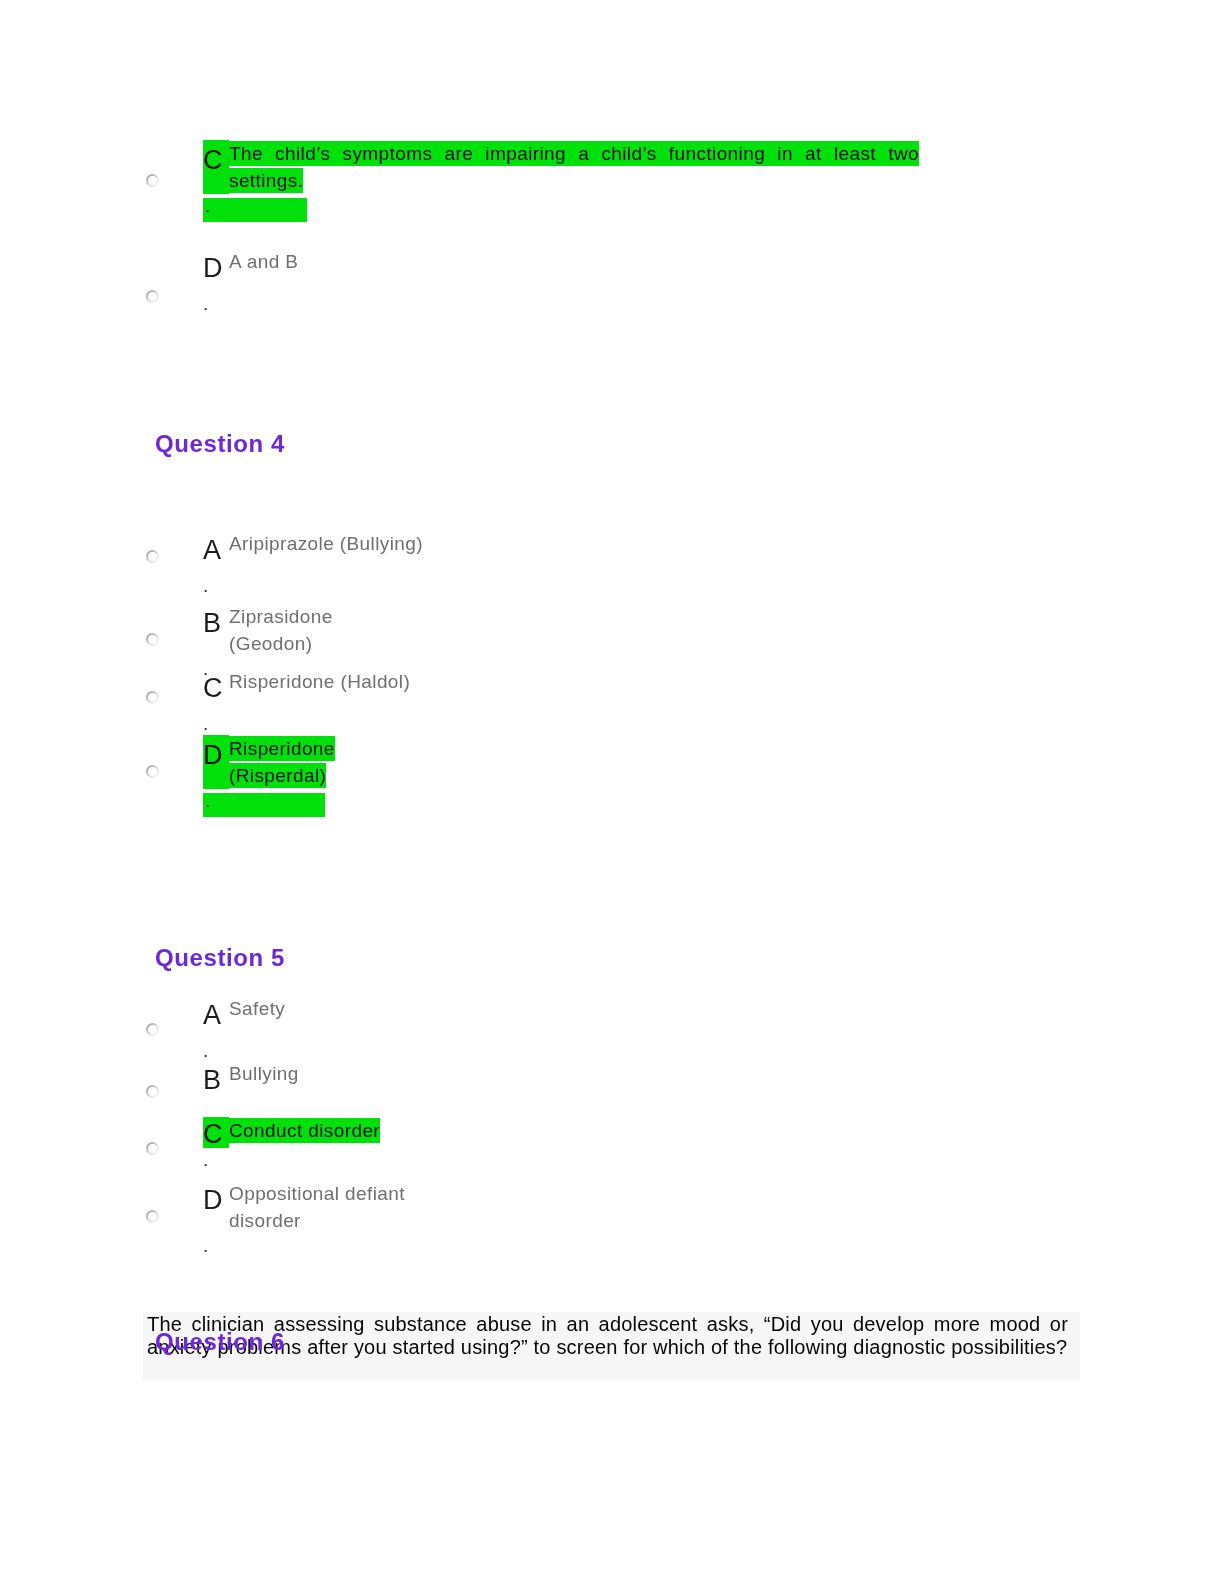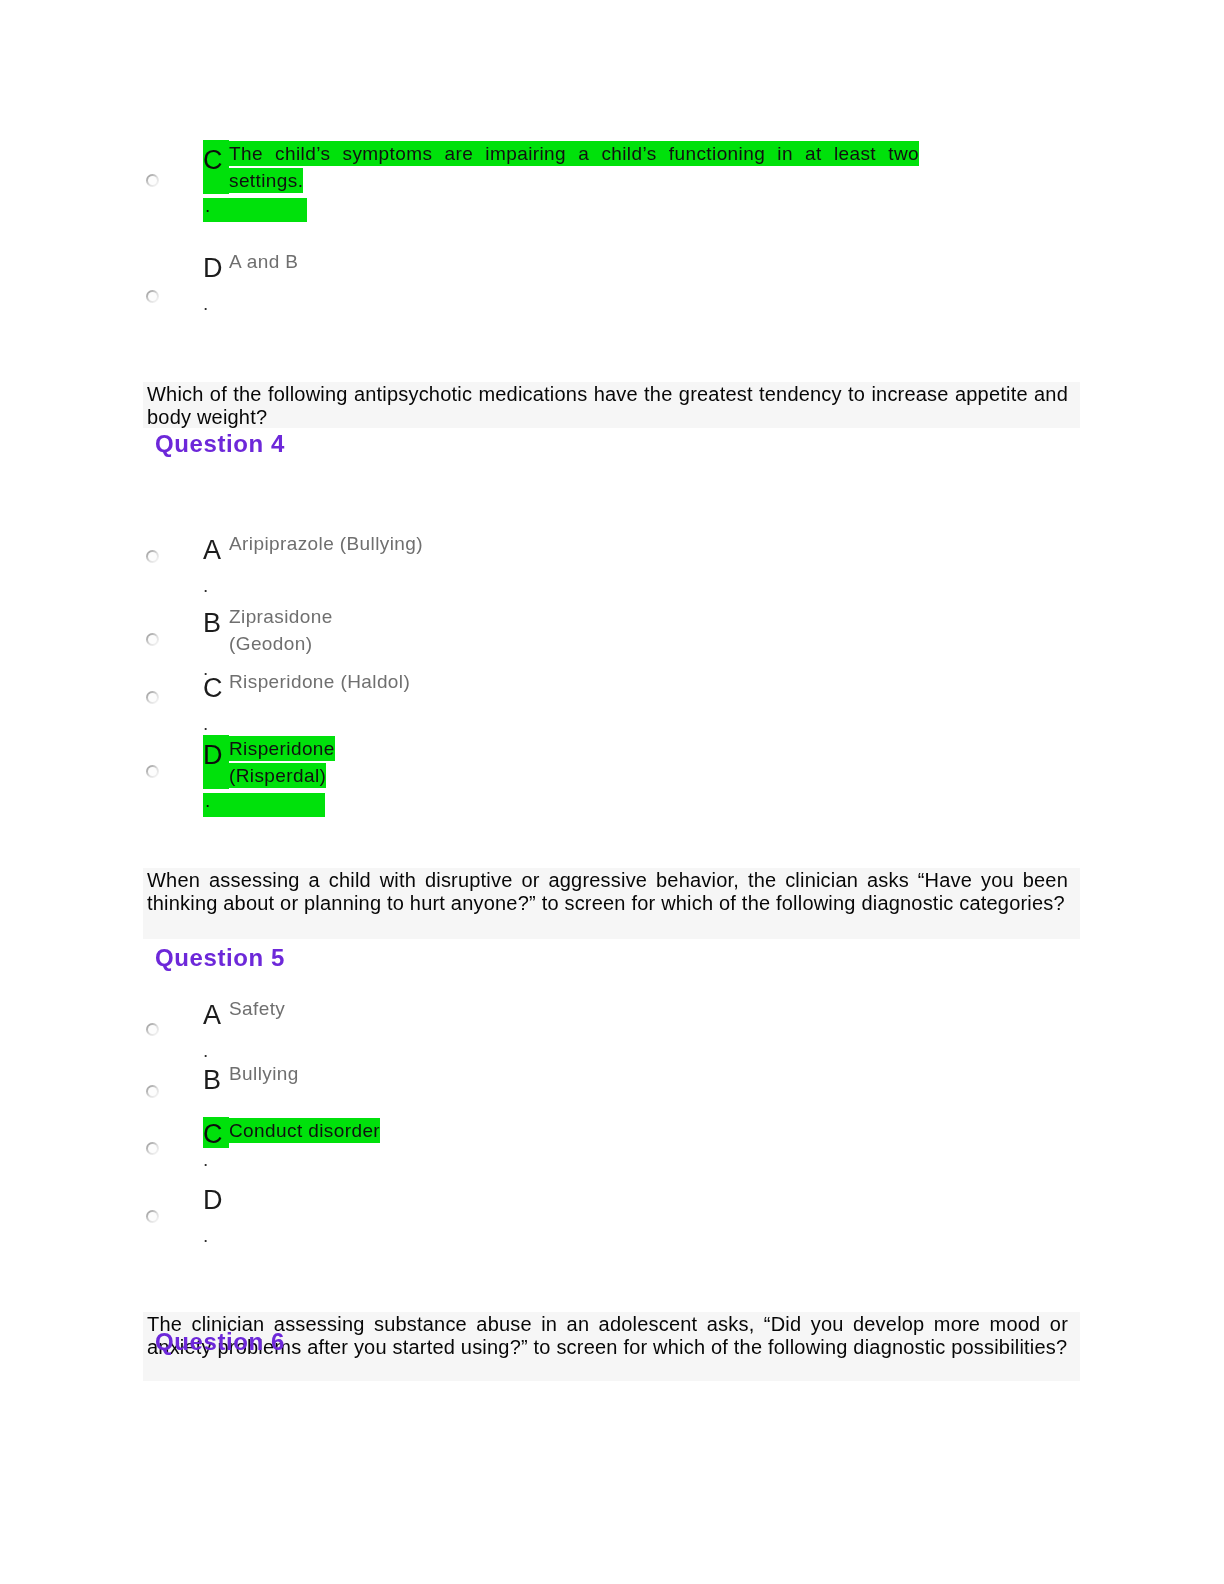--- a/index.html
+++ b/index.html
@@ -108,21 +108,20 @@
   </div>
 
   <div class="option" style="top:248px">
     <span class="radio" style="top:42px"></span>
     <div class="opt-content">
       <span class="letter">D</span><span class="text">A and B</span>
       <div class="dot">.</div>
     </div>
   </div>
 
-  <div class="prompt" style="top:382px;height:46px">Which of the following antipsychotic medications have the greatest tendency to increase appetite and body weight?</div>
   <div class="qheading" style="top:430px">Question 4</div>
 
   <div class="option" style="top:530px">
     <span class="radio" style="top:20px"></span>
     <div class="opt-content">
       <span class="letter">A</span><span class="text">Aripiprazole (Bullying)</span>
       <div class="dot">.</div>
     </div>
   </div>
 
@@ -143,21 +142,20 @@
   </div>
 
   <div class="option" style="top:735px">
     <span class="radio" style="top:30px"></span>
     <div class="opt-content" style="width:147px">
       <span class="letter tall hl">D</span><span class="text hl">Risperidone (Risperdal)</span>
       <div class="dot"><span class="g" style="width:122px">.</span></div>
     </div>
   </div>
 
-  <div class="prompt" style="top:868px;height:71px">When assessing a child with disruptive or aggressive behavior, the clinician asks “Have you been thinking about or planning to hurt anyone?” to screen for which of the following diagnostic categories?</div>
   <div class="qheading" style="top:944px">Question 5</div>
 
   <div class="option" style="top:995px">
     <span class="radio" style="top:28px"></span>
     <div class="opt-content">
       <span class="letter">A</span><span class="text">Safety</span>
       <div class="dot">.</div>
     </div>
   </div>
 
@@ -173,21 +171,21 @@
     <span class="radio" style="top:25px"></span>
     <div class="opt-content">
       <span class="letter short hl">C</span><span class="text hl">Conduct disorder</span>
       <div class="dot">.</div>
     </div>
   </div>
 
   <div class="option" style="top:1180px">
     <span class="radio" style="top:30px"></span>
     <div class="opt-content" style="width:233px">
-      <span class="letter">D</span>
+      <span class="letter">D</span><span class="text">Oppositional defiant disorder</span>
       <div class="dot">.</div>
     </div>
   </div>
 
   <div class="prompt" style="top:1312px;height:69px">The clinician assessing substance abuse in an adolescent asks, “Did you develop more mood or anxiety problems after you started using?” to screen for which of the following diagnostic possibilities?</div>
   <div class="qheading" style="top:1328px">Question 6</div>
 
 </div>
 
 </body></html>

